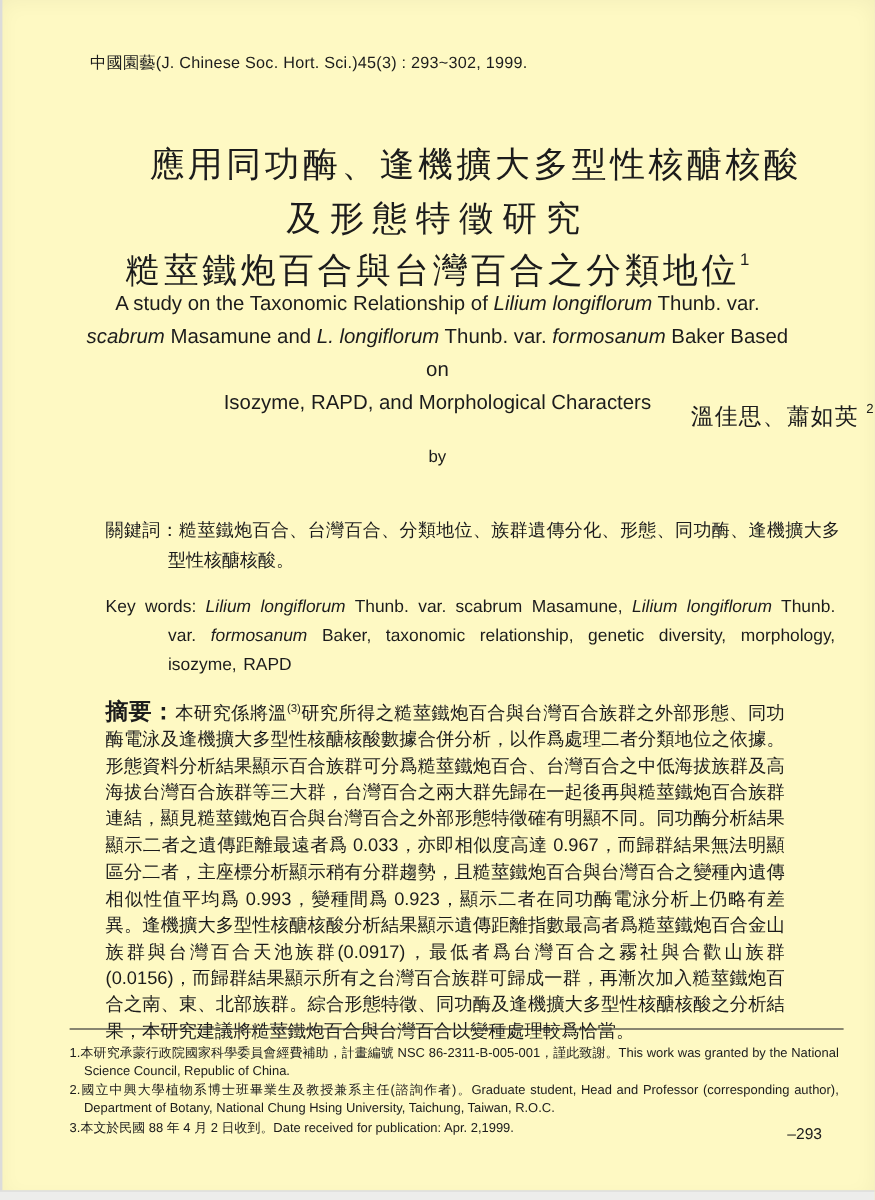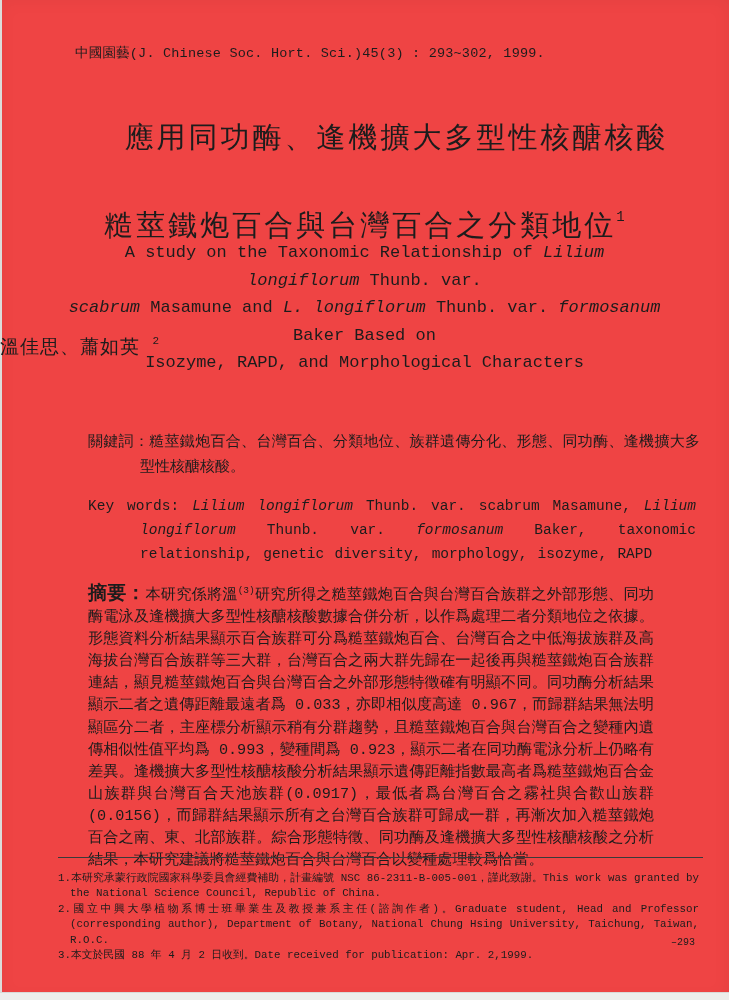--- a/index.html
+++ b/index.html
@@ -1,22 +1,22 @@
 <!DOCTYPE html>
 <html><head>
 <meta charset="utf-8">
 <style>
   html,body { margin:0; padding:0; }
   body { background:#e9e9e7; }
   .page {
     position:relative;
     width:729px; height:1000px;
     margin:0 auto;
-    background:#ef4444;
-    font-family:Liberation Mono, monospace;
+    background:#fef9c3;
+    font-family:Liberation Sans, sans-serif;
     color:#1c1c1c;
     overflow:hidden;
     box-shadow:inset 0 0 18px rgba(0,0,0,0.05);
   }
   .scan-edge-left { position:absolute; left:0; top:0; width:2px; height:100%; background:#dcdcda; }
   .scan-edge-bottom { position:absolute; left:0; bottom:0; width:100%; height:7px; background:#ededeb; border-top:1px solid #d9d9d7; }
 
   .journal-line {
     position:absolute; left:75px; top:44px;
     font-size:13.5px; letter-spacing:0.2px;
@@ -29,21 +29,21 @@
   .title-zh-1 { top:118px; font-size:29px; letter-spacing:3px;padding-left:32px; }
   .title-zh-2 { top:163px; font-size:29px; letter-spacing:7px; }
   .title-zh-3 { top:206px; font-size:29px; letter-spacing:3px;text-align:center; }
   .title-zh sup { font-size:14px; letter-spacing:0; vertical-align:14px; }
 
   .title-en {
     position:absolute; left:64px; top:239px; width:601px;
     text-align:center; font-size:17px; line-height:27.5px;
   }
 
-  .authors-zh { position:absolute; left:0; top:334px; width:100%; text-align:left; font-size:19px; letter-spacing:1px; }
+  .authors-zh { position:absolute; left:0; top:334px; width:100%; text-align:right; font-size:19px; letter-spacing:1px; }
   .authors-zh sup { font-size:11px; vertical-align:9px; }
   .byline { position:absolute; left:0; top:372px; width:100%; text-align:center; font-size:14px; }
   .authors-en { position:absolute; left:0; top:400px; width:100%; text-align:center; font-size:15px; letter-spacing:0.6px; }
 
   .kw-zh {
     position:absolute; left:88px; top:430px; width:560px;
     font-size:15px; line-height:25px; text-align:justify;
     padding-left:52px; text-indent:-52px;
   }
   .kw-en {
@@ -58,42 +58,44 @@
   }
   .abstract-label { font-size:19px; font-weight:bold; }
   .cite-sup { font-size:9.5px; vertical-align:6px; }
 
   .fn-rule { position:absolute; left:58px; top:857px; width:645px; border-top:1.5px solid #3a3a3a; }
   .footnotes {
     position:absolute; left:58px; top:871px; width:641px;
     font-size:10.8px; line-height:15.4px; text-align:justify;
   }
   .fn { padding-left:12px; text-indent:-12px; }
-  .page-num { position:absolute; right:34px; top:937px; font-size:10px; }
+  .page-num { position:absolute; right:44px; top:937px; font-size:13px; }
   i { font-style:italic; }
 </style>
 </head>
 <body>
 
 <div class="page">
 
   <div class="scan-edge-left"></div>
 
   <div class="journal-line">中國園藝(J. Chinese Soc. Hort. Sci.)45(3) : 293~302, 1999.</div>
 
   <div class="title-zh title-zh-1">應用同功酶、逢機擴大多型性核醣核酸</div>
+  <div class="title-zh title-zh-2">及形態特徵研究</div>
   <div class="title-zh title-zh-3"><span>糙莖鐵炮百合與台灣百合之分類地位</span><sup>1</sup></div>
 
   <div class="title-en">
     <div><span>A study on the Taxonomic Relationship of </span><i>Lilium longiflorum</i><span> Thunb. var.</span></div>
     <div><i>scabrum</i><span> Masamune and </span><i>L. longiflorum</i><span> Thunb. var. </span><i>formosanum</i><span> Baker Based on</span></div>
     <div>Isozyme, RAPD, and Morphological Characters</div>
   </div>
 
   <div class="authors-zh"><span>溫佳思、蕭如英</span> <sup>2</sup></div>
+  <div class="byline">by</div>
 
   <div class="kw-zh"><span class="kw-label">關鍵詞：</span><span>糙莖鐵炮百合、台灣百合、分類地位、族群遺傳分化、形態、同功酶、逢機擴大多型性核醣核酸。</span></div>
 
   <div class="kw-en"><span>Key words: </span><i>Lilium longiflorum</i><span> Thunb. var. scabrum Masamune, </span><i>Lilium longiflorum</i><span> Thunb. var. </span><i>formosanum</i><span> Baker, taxonomic relationship, genetic diversity, morphology, isozyme, RAPD</span></div>
 
   <div class="abstract"><span class="abstract-label">摘要：</span><span>本研究係將溫</span><sup class="cite-sup">(3)</sup><span>研究所得之糙莖鐵炮百合與台灣百合族群之外部形態、同功酶電泳及逢機擴大多型性核醣核酸數據合併分析，以作爲處理二者分類地位之依據。形態資料分析結果顯示百合族群可分爲糙莖鐵炮百合、台灣百合之中低海拔族群及高海拔台灣百合族群等三大群，台灣百合之兩大群先歸在一起後再與糙莖鐵炮百合族群連結，顯見糙莖鐵炮百合與台灣百合之外部形態特徵確有明顯不同。同功酶分析結果顯示二者之遺傳距離最遠者爲 0.033，亦即相似度高達 0.967，而歸群結果無法明顯區分二者，主座標分析顯示稍有分群趨勢，且糙莖鐵炮百合與台灣百合之變種內遺傳相似性值平均爲 0.993，變種間爲 0.923，顯示二者在同功酶電泳分析上仍略有差異。逢機擴大多型性核醣核酸分析結果顯示遺傳距離指數最高者爲糙莖鐵炮百合金山族群與台灣百合天池族群(0.0917)，最低者爲台灣百合之霧社與合歡山族群(0.0156)，而歸群結果顯示所有之台灣百合族群可歸成一群，再漸次加入糙莖鐵炮百合之南、東、北部族群。綜合形態特徵、同功酶及逢機擴大多型性核醣核酸之分析結果，本研究建議將糙莖鐵炮百合與台灣百合以變種處理較爲恰當。</span></div>
 
   <div class="fn-rule"></div>
 
   <div class="footnotes">

